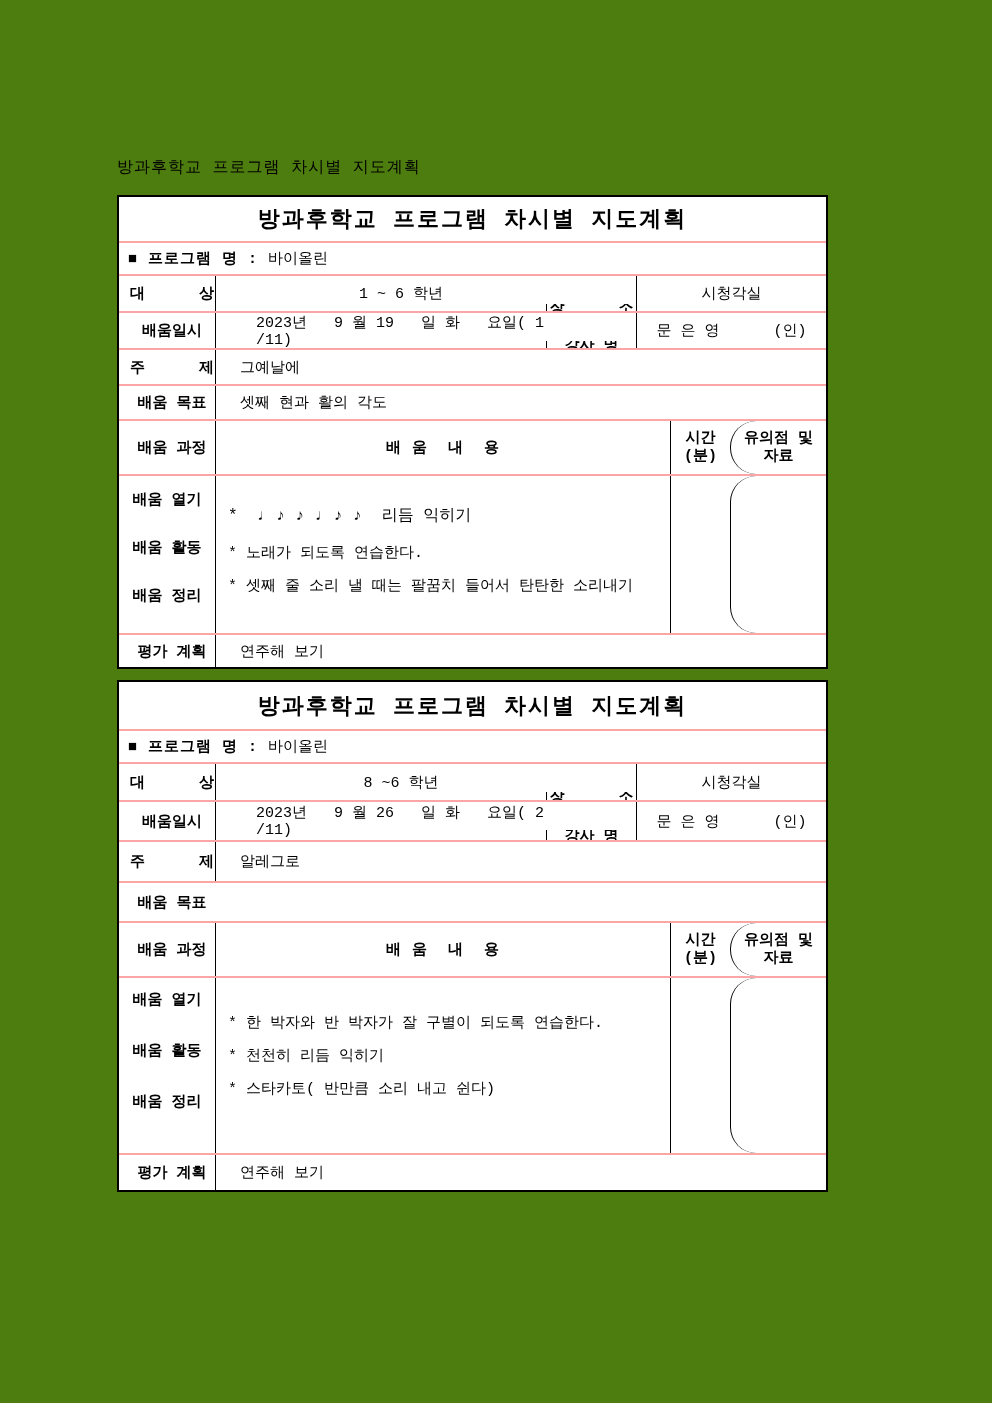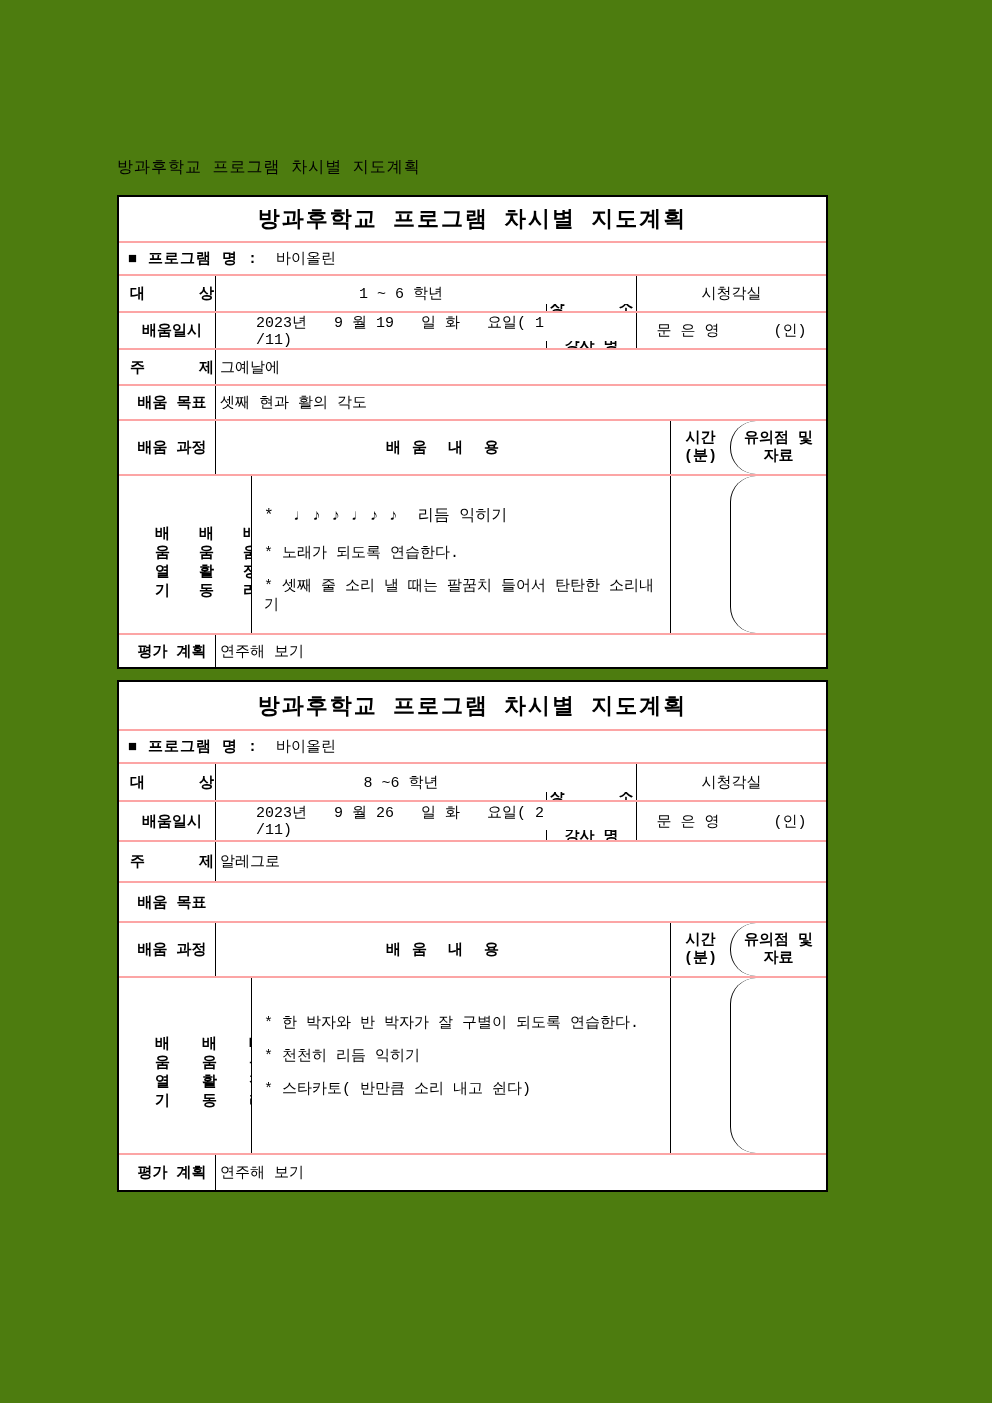--- a/index.html
+++ b/index.html
@@ -41,39 +41,38 @@
     justify-content:center; align-items:center;
     font-size:22px; font-weight:bold;
     letter-spacing:2px;
     display:flex;
   }
   .program-row {
     display:flex; align-items:center;
     padding-left:9px;
   }
   .program-label { font-weight:bold; letter-spacing:1px; }
-  .program-value { margin-left:18px; }
+  .program-value { margin-left:10px; }
   .lbl  { width:96px; justify-content:center; font-weight:bold;padding-left:10px; }
   .val  { flex:1; justify-content:center;padding-left:40px; }
-  .vall { flex:1; justify-content:flex-start; padding-left:4px; }
+  .vall { flex:1; justify-content:flex-start; padding-left:24px; }
   .lbl2 { width:90px; justify-content:center; font-weight:bold;margin-top:28px; }
   .val2 { width:190px; justify-content:center; }
   .content-hdr { flex:1; justify-content:center; font-weight:bold; letter-spacing:1px; }
   .time-col  { width:60px; }
   .notes-col { width:96px;border-radius:26px; }
   .hdr-2line {
     flex-direction:column; justify-content:center;
     font-weight:bold; line-height:1.15; text-align:center;
   }
   .stage-cell {
     width:96px;
-    display:flex; flex-direction:row;
+    display:flex; flex-direction:column;
     align-items:center; justify-content:flex-start;
     font-weight:bold;
-    margin-left:36px;
   }
   .t1 .stage-cell { padding-top:14px; gap:29px; }
   .t2 .stage-cell { padding-top:12px; gap:32px; }
   .content-cell {
     flex:1;
     display:flex; flex-direction:column;
     align-items:flex-start; justify-content:flex-start;
     padding:26px 12px 0 12px;
   }
   .t1 .content-cell { padding-top:22px; }

